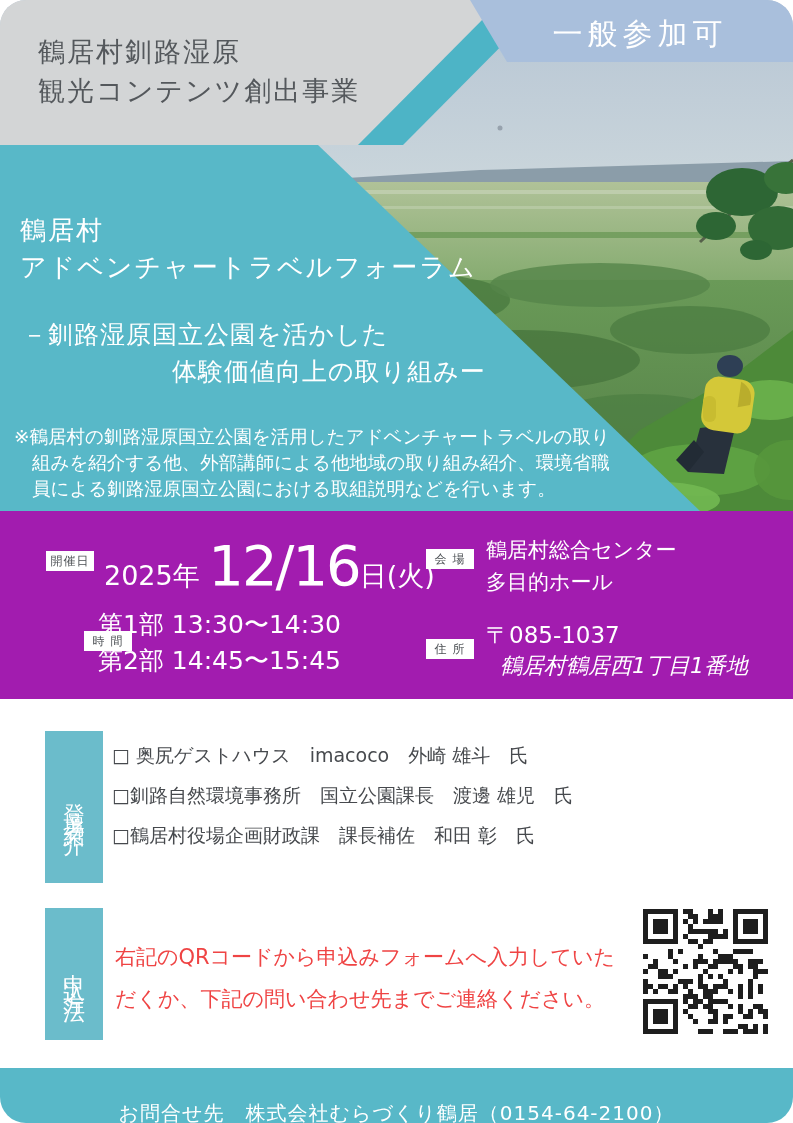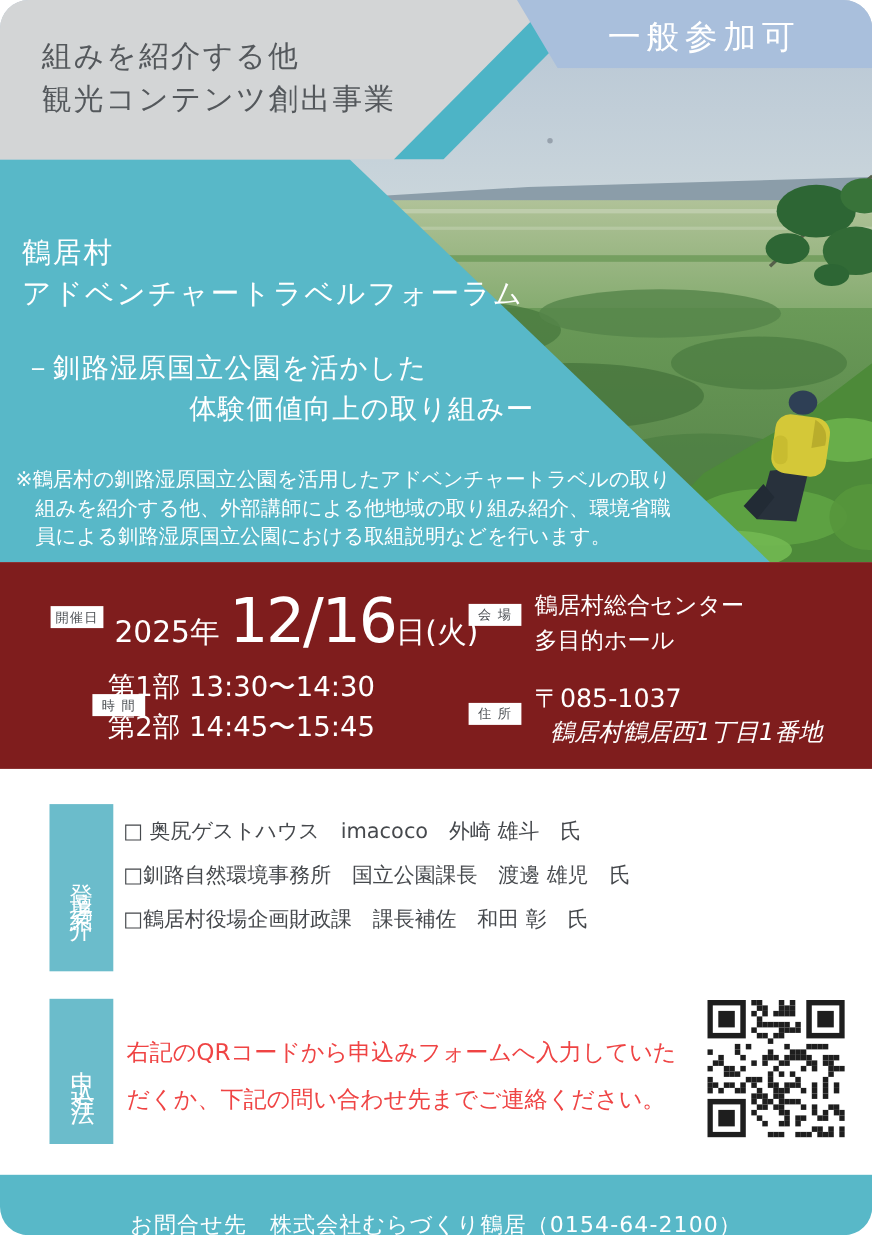--- a/index.html
+++ b/index.html
@@ -24,21 +24,21 @@
   .event-title{position:absolute;left:20px;top:212px;z-index:5;color:#fff;
     font-size:26px;line-height:37px;letter-spacing:2px;}
   .event-subtitle{position:absolute;left:22px;top:316px;z-index:5;color:#fff;
     font-size:25px;line-height:37px;letter-spacing:1px;}
   .event-subtitle .indent{display:block;margin-left:150px;}
   .note{position:absolute;left:14px;top:424px;z-index:5;color:#fff;
     font-size:18.5px;line-height:26px;}
   .note .nindent{display:block;margin-left:18px;}
 
   
-  .info-band{position:absolute;left:0;top:511px;width:793px;height:188px;background:#7f1d1d;z-index:6;}
+  .info-band{position:absolute;left:0;top:511px;width:793px;height:188px;background:#a21caf;z-index:6;}
   .chip{position:absolute;background:#ffffff;color:#4c5054;font-size:12px;width:48px;height:20px;
     display:flex;align-items:center;justify-content:center;letter-spacing:1px;white-space:pre;}
   .date-line{position:absolute;left:104px;top:22px;color:#fff;white-space:nowrap;}
   .date-line .yr{font-size:27px;}
   .date-line .big{font-size:56px;letter-spacing:-2px;}
   .date-line .sfx{font-size:27px;}
   .time-lines{position:absolute;left:98px;top:96px;color:#fff;font-size:25px;line-height:36px;white-space:nowrap;}
   .venue-lines{position:absolute;left:486px;top:23px;color:#fff;font-size:21px;line-height:32px;white-space:nowrap;}
   .addr-line1{position:absolute;left:486px;top:109px;color:#fff;font-size:23px;white-space:nowrap;}
   .addr-line2{position:absolute;left:500px;top:140px;color:#fff;font-size:22px;white-space:nowrap;font-style:italic;}
@@ -121,21 +121,21 @@
     </svg>
 
     <div class="overlay gray-block"></div>
     <div class="overlay teal-stripe"></div>
     <div class="overlay teal-block"></div>
     <div class="overlay badge"></div>
 
     <div class="badge-label">一般参加可</div>
 
     <div class="program-title">
-      <div>組みを紹介する他</div>
+      <div>鶴居村釧路湿原</div>
       <div>観光コンテンツ創出事業</div>
     </div>
 
     <div class="event-title">
       <div>鶴居村</div>
       <div>アドベンチャートラベルフォーラム</div>
     </div>
 
     <div class="event-subtitle">
       <span>－釧路湿原国立公園を活かした</span>

